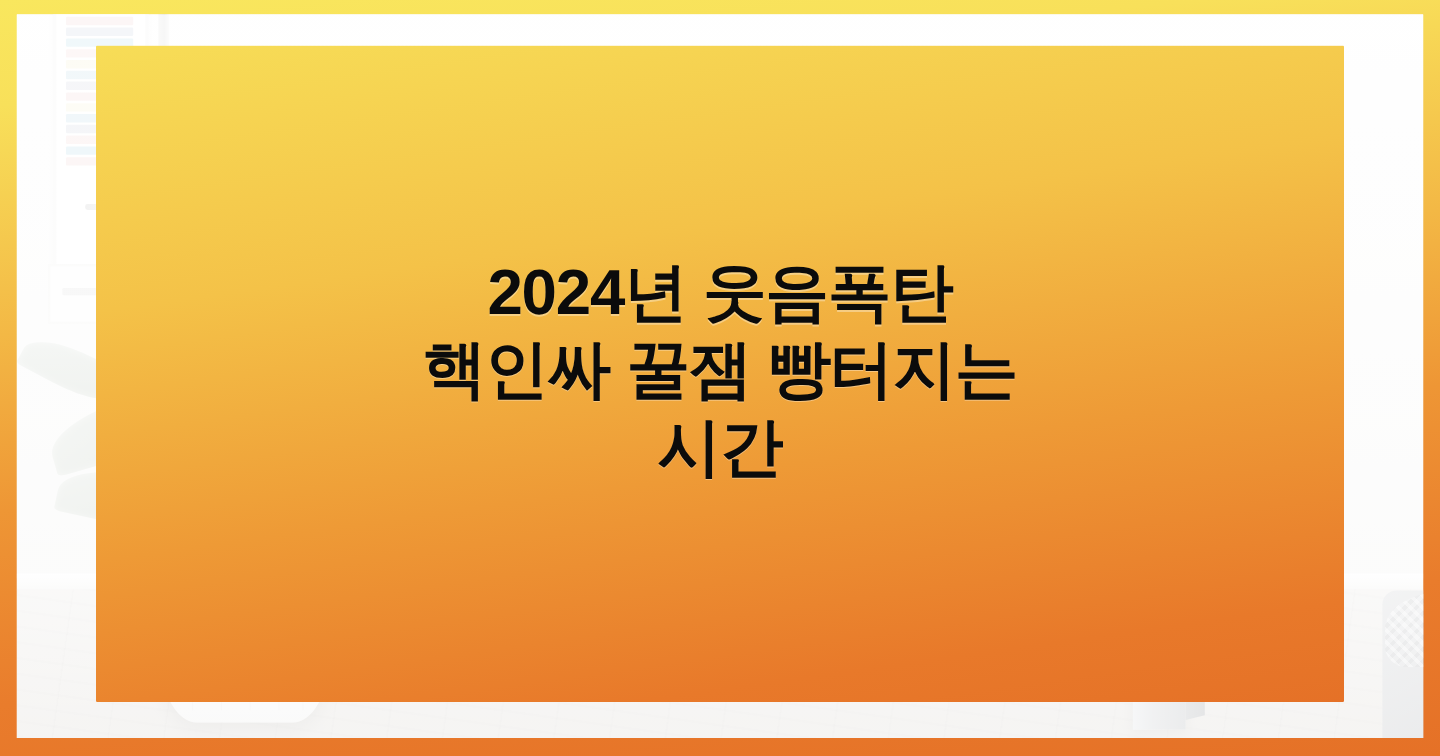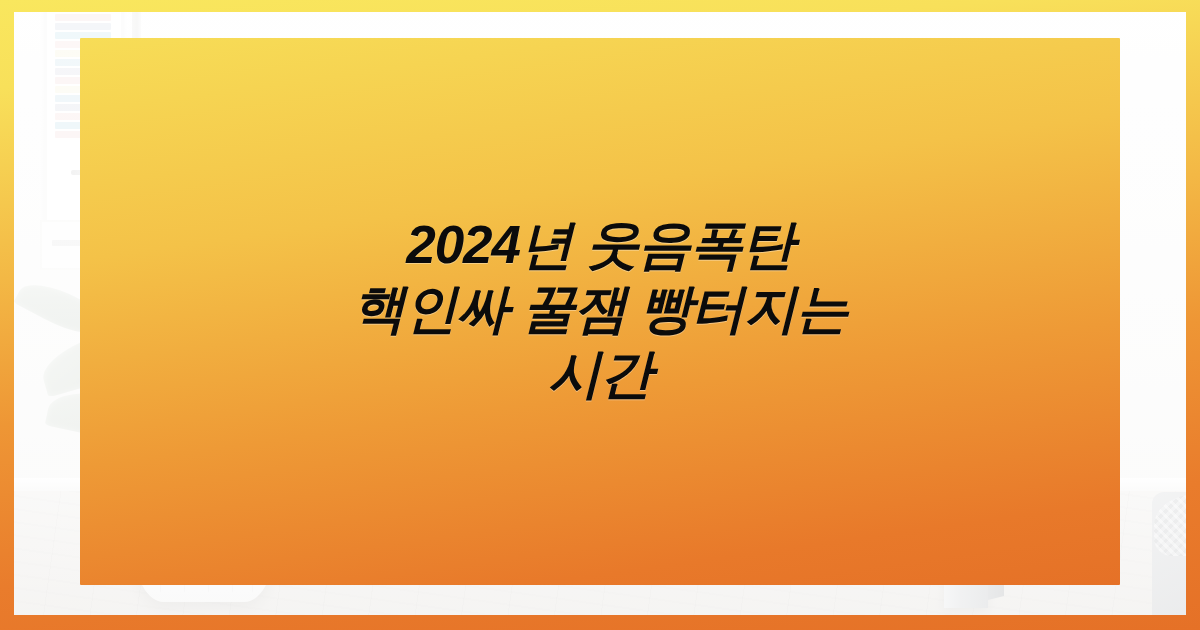--- a/index.html
+++ b/index.html
@@ -17,21 +17,20 @@
     background:linear-gradient(175deg,#F9E75E 0%,#F8E05A 12%,#F3B845 38%,#EE9635 58%,#E97C2C 80%,#E57127 100%);
     padding:12px 14px 15px 14px;
   }
 
   
   #photo-stage{
     position:relative;
     width:100%;height:100%;
     overflow:hidden;
     background:#fbfbfb;
-    font-style:italic;
   }
 
   
   #room-photo{
     position:absolute;inset:0;
     background:
       
       linear-gradient(to bottom,rgba(0,0,0,0) 0%,rgba(0,0,0,0) 100%),
       #fdfdfd;
   }

